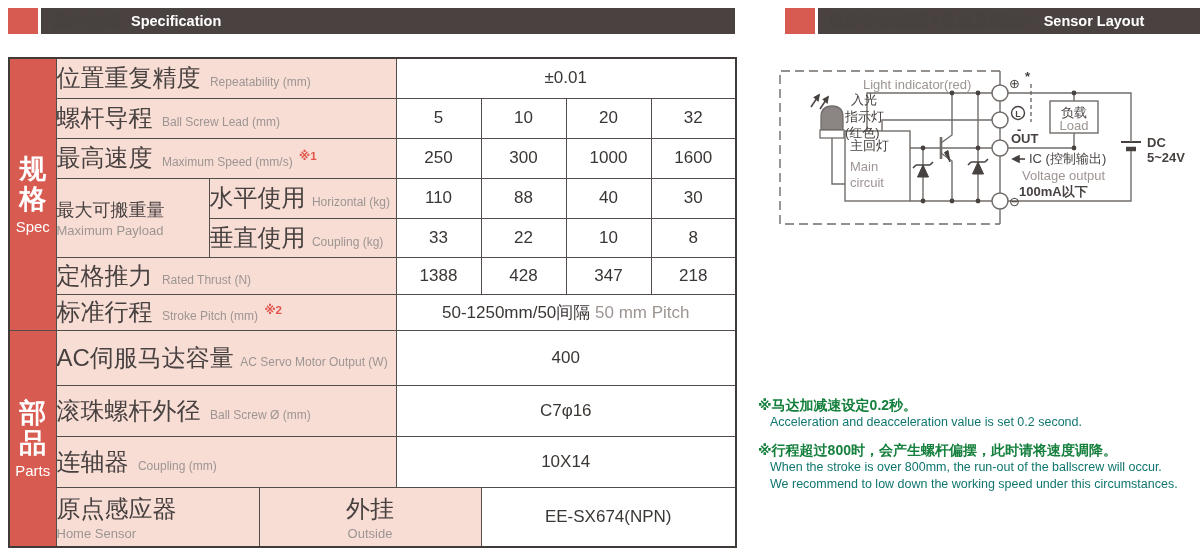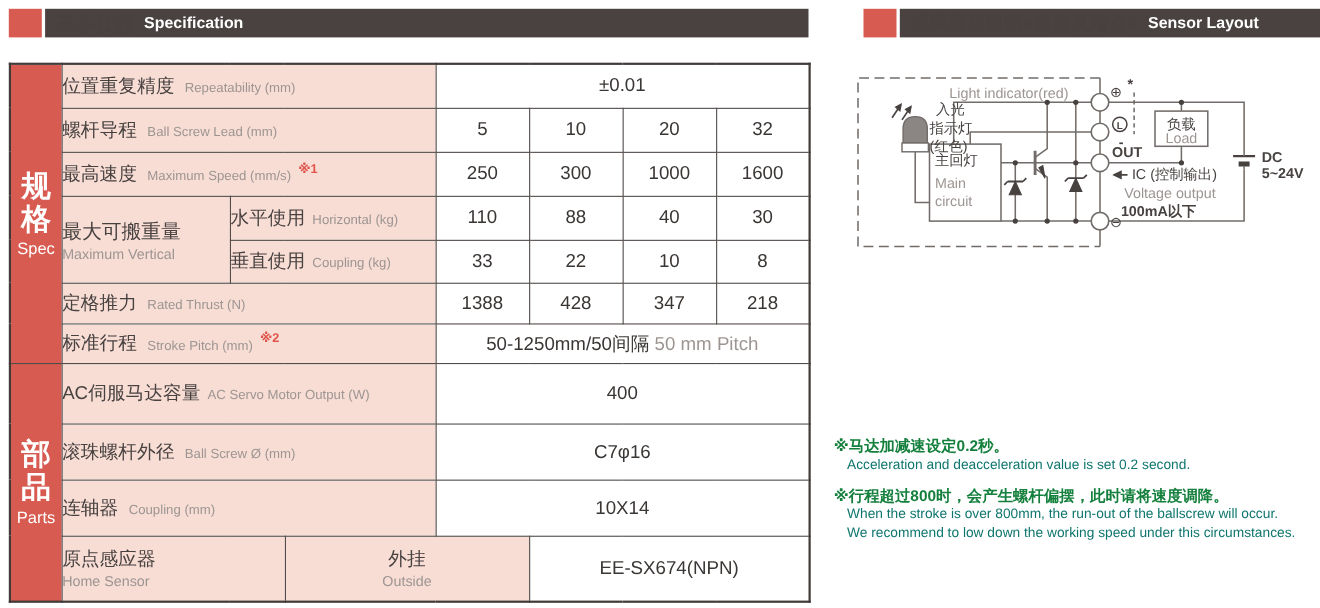--- a/index.html
+++ b/index.html
@@ -19,21 +19,21 @@
   
   #spec-table{position:absolute;left:8px;top:57px;border-collapse:collapse;table-layout:fixed;}
   #spec-table td{border:1.5px solid #524c4a;padding:0;vertical-align:middle;overflow:hidden;}
   #spec-table{border:2.5px solid #403a38;}
   tr.parts-start td{border-top:2.5px solid #403a38;}
   td.side{background:#d85b51;color:#fff;text-align:center;}
   .side-zh{display:inline-block;width:1.15em;font-size:27px;font-weight:bold;line-height:1.12;word-break:break-all;letter-spacing:0;}
   .side-en{display:block;font-size:15px;margin-top:4px;}
   td.lbl{background:#f8ddd5;padding-left:13px;}
   td.lbl-sub{background:#f8ddd5;padding-left:10px;}
-  .zh{font-size:17px;color:#474140;font-weight:500;}
+  .zh{font-size:24px;color:#474140;font-weight:500;}
   .en-sub{font-size:12px;color:#9d9592;margin-left:5px;}
   .en-line{display:block;font-size:13px;color:#9d9592;margin-top:1px;}
   .sup-note{color:#e0544a;font-size:11.5px;font-weight:bold;vertical-align:super;margin-left:2px;}
   td.val{background:#fff;text-align:center;font-size:17px;color:#3a3634;}
   td.center{text-align:center;padding-left:0;}
   .val-gray{color:#9d9592;}
   
   #notes{position:absolute;left:758px;top:396px;width:442px;}
   .note-zh{color:#15803d;font-size:14px;font-weight:bold;line-height:1.3;}
   .note-en{color:#0f766e;font-size:12.5px;line-height:1.35;padding-left:12px;}
@@ -102,21 +102,21 @@
       <span class="sup-note">※1</span>
     </td>
     <td class="val">250</td>
     <td class="val">300</td>
     <td class="val">1000</td>
     <td class="val">1600</td>
   </tr>
   <tr style="height:40px">
     <td class="lbl" rowspan="2">
       <span class="zh" style="font-size:18px;">最大可搬重量</span>
-      <span class="en-line">Maximum Vertical</span>
+      <span class="en-line">Maximum Payload</span>
     </td>
     <td class="lbl-sub" colspan="2">
       <span class="zh">水平使用</span>
       <span class="en-sub" style="margin-left:2px;">Horizontal (kg)</span>
     </td>
     <td class="val">110</td>
     <td class="val">88</td>
     <td class="val">40</td>
     <td class="val">30</td>
   </tr>

